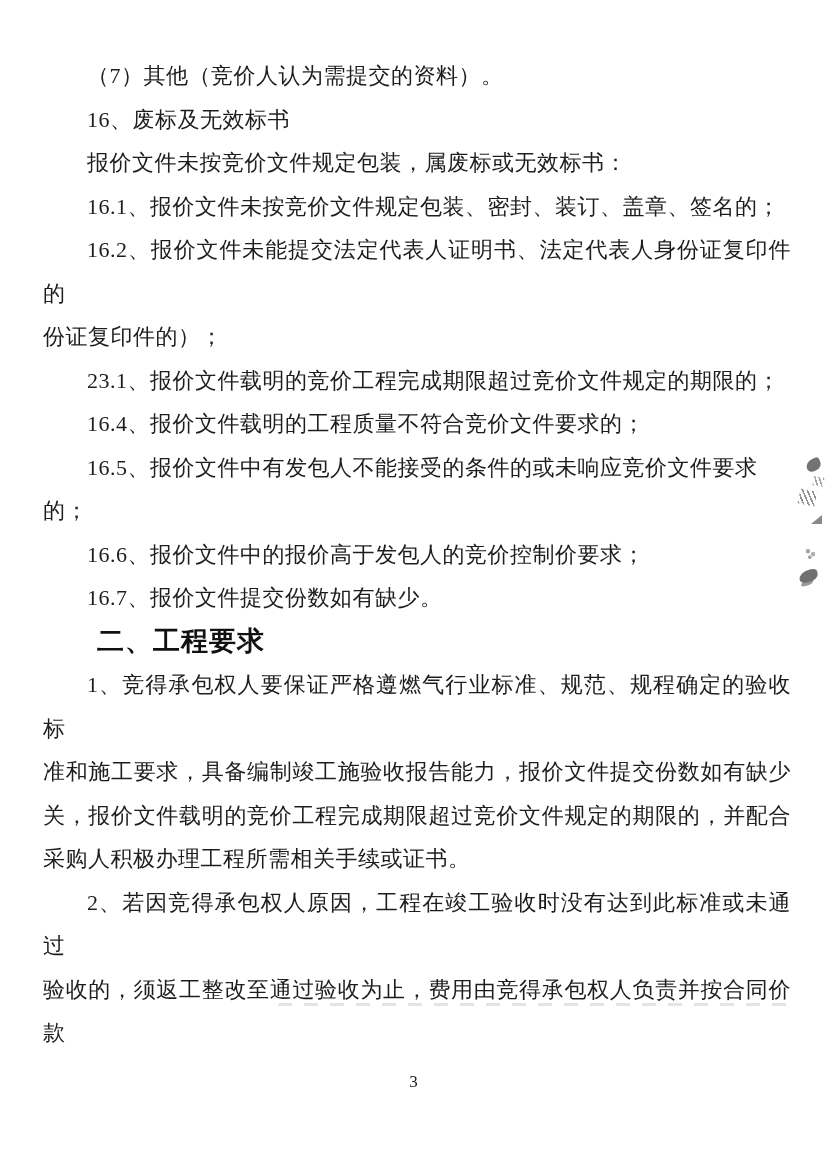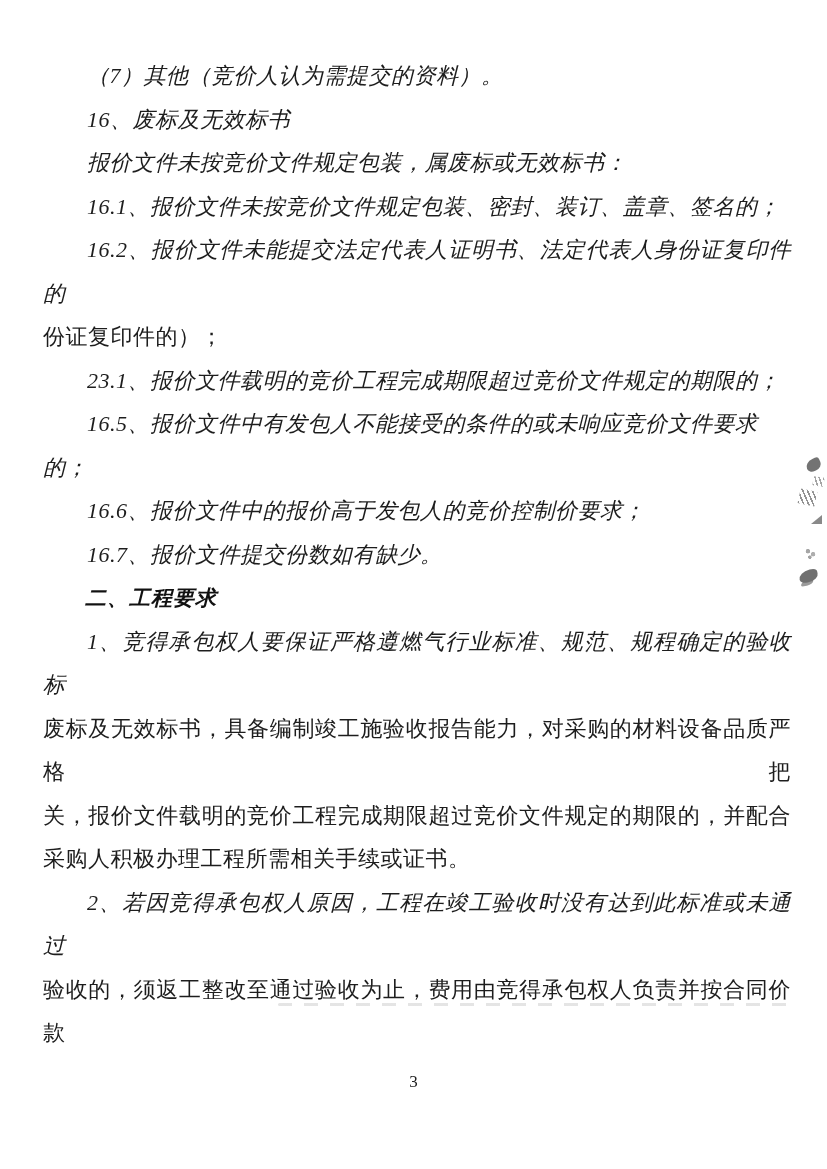--- a/index.html
+++ b/index.html
@@ -19,29 +19,29 @@
     top: 54px;
     width: 748px;
   }
   p.ln {
     margin: 0;
     font-size: 22px;
     line-height: 43.5px;
     letter-spacing: 0.5px;
     text-align: left;
   }
-  p.ln.indent { text-indent: 2em; font-style: italic; }
+  p.ln.indent { text-indent: 2em; }
   p.ln.fill {
     text-align: justify;
     text-align-last: justify;
   }
   p.ln.heading {
     font-family: "Liberation Sans", "DejaVu Sans", sans-serif;
     font-weight: 700;
-    font-size: 21px;
+    font-size: 27px;
     color: #111;
     letter-spacing: 1px;
     text-align: center;
     text-align-last: left;
   }
   .page-number {
     position: absolute;
     left: 0;
     right: 0;
     top: 1072px;
@@ -104,26 +104,27 @@
 <div class="page">
 
   <div class="doc-body">
     <p class="ln indent">（7）其他（竞价人认为需提交的资料）。</p>
     <p class="ln indent">16、废标及无效标书</p>
     <p class="ln indent">报价文件未按竞价文件规定包装，属废标或无效标书：</p>
     <p class="ln indent">16.1、报价文件未按竞价文件规定包装、密封、装订、盖章、签名的；</p>
     <p class="ln indent fill">16.2、报价文件未能提交法定代表人证明书、法定代表人身份证复印件的</p>
     <p class="ln">份证复印件的）；</p>
     <p class="ln indent">23.1、报价文件载明的竞价工程完成期限超过竞价文件规定的期限的；</p>
+    <p class="ln indent">16.4、报价文件载明的工程质量不符合竞价文件要求的；</p>
     <p class="ln indent">16.5、报价文件中有发包人不能接受的条件的或未响应竞价文件要求的；</p>
     <p class="ln indent">16.6、报价文件中的报价高于发包人的竞价控制价要求；</p>
     <p class="ln indent">16.7、报价文件提交份数如有缺少。</p>
     <p class="ln indent heading">二、工程要求</p>
     <p class="ln indent fill">1、竞得承包权人要保证严格遵燃气行业标准、规范、规程确定的验收标</p>
-    <p class="ln fill">废标及无效标书，具备编制竣工施验收报告能力，对采购的材料设备品质严格把</p>
+    <p class="ln fill">准和施工要求，具备编制竣工施验收报告能力，报价文件提交份数如有缺少</p>
     <p class="ln fill">关，报价文件载明的竞价工程完成期限超过竞价文件规定的期限的，并配合</p>
     <p class="ln">采购人积极办理工程所需相关手续或证书。</p>
     <p class="ln indent fill">2、若因竞得承包权人原因，工程在竣工验收时没有达到此标准或未通过</p>
     <p class="ln fill">验收的，须返工整改至通过验收为止，费用由竞得承包权人负责并按合同价款</p>
 
   </div>
 
   <div class="ghost-line"></div>
 
   <div class="artifact smudge-1"></div>

